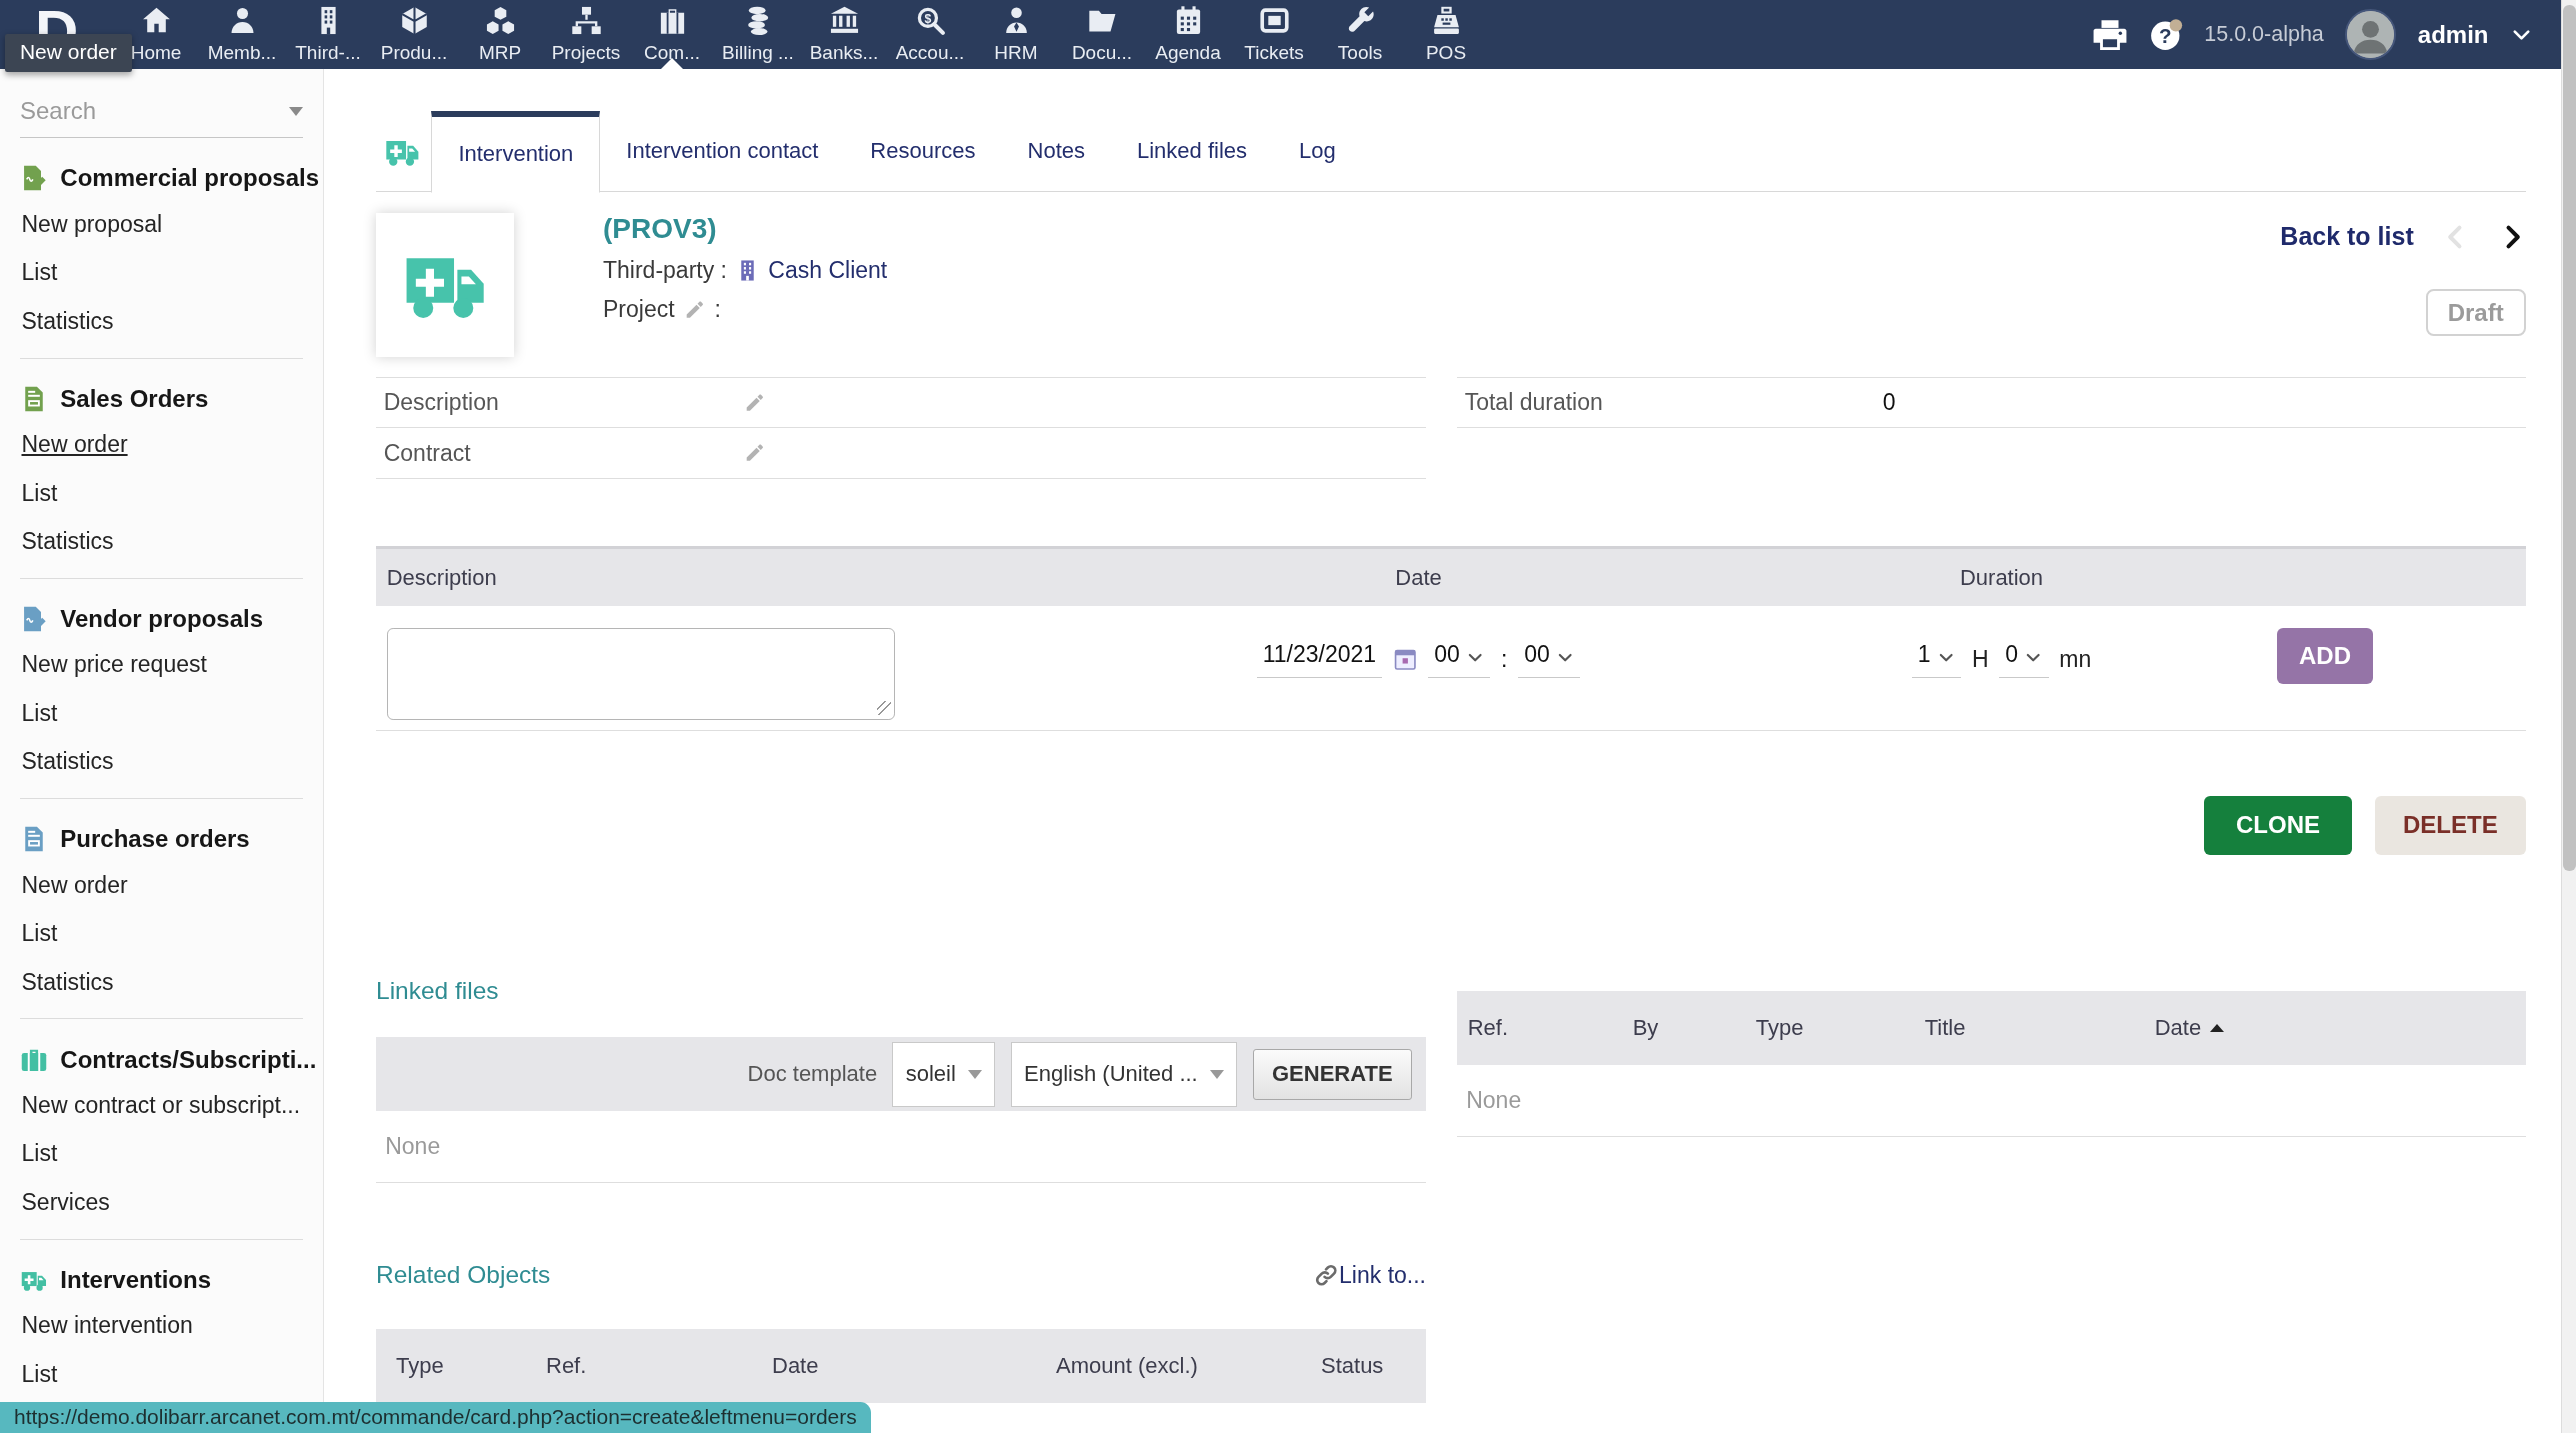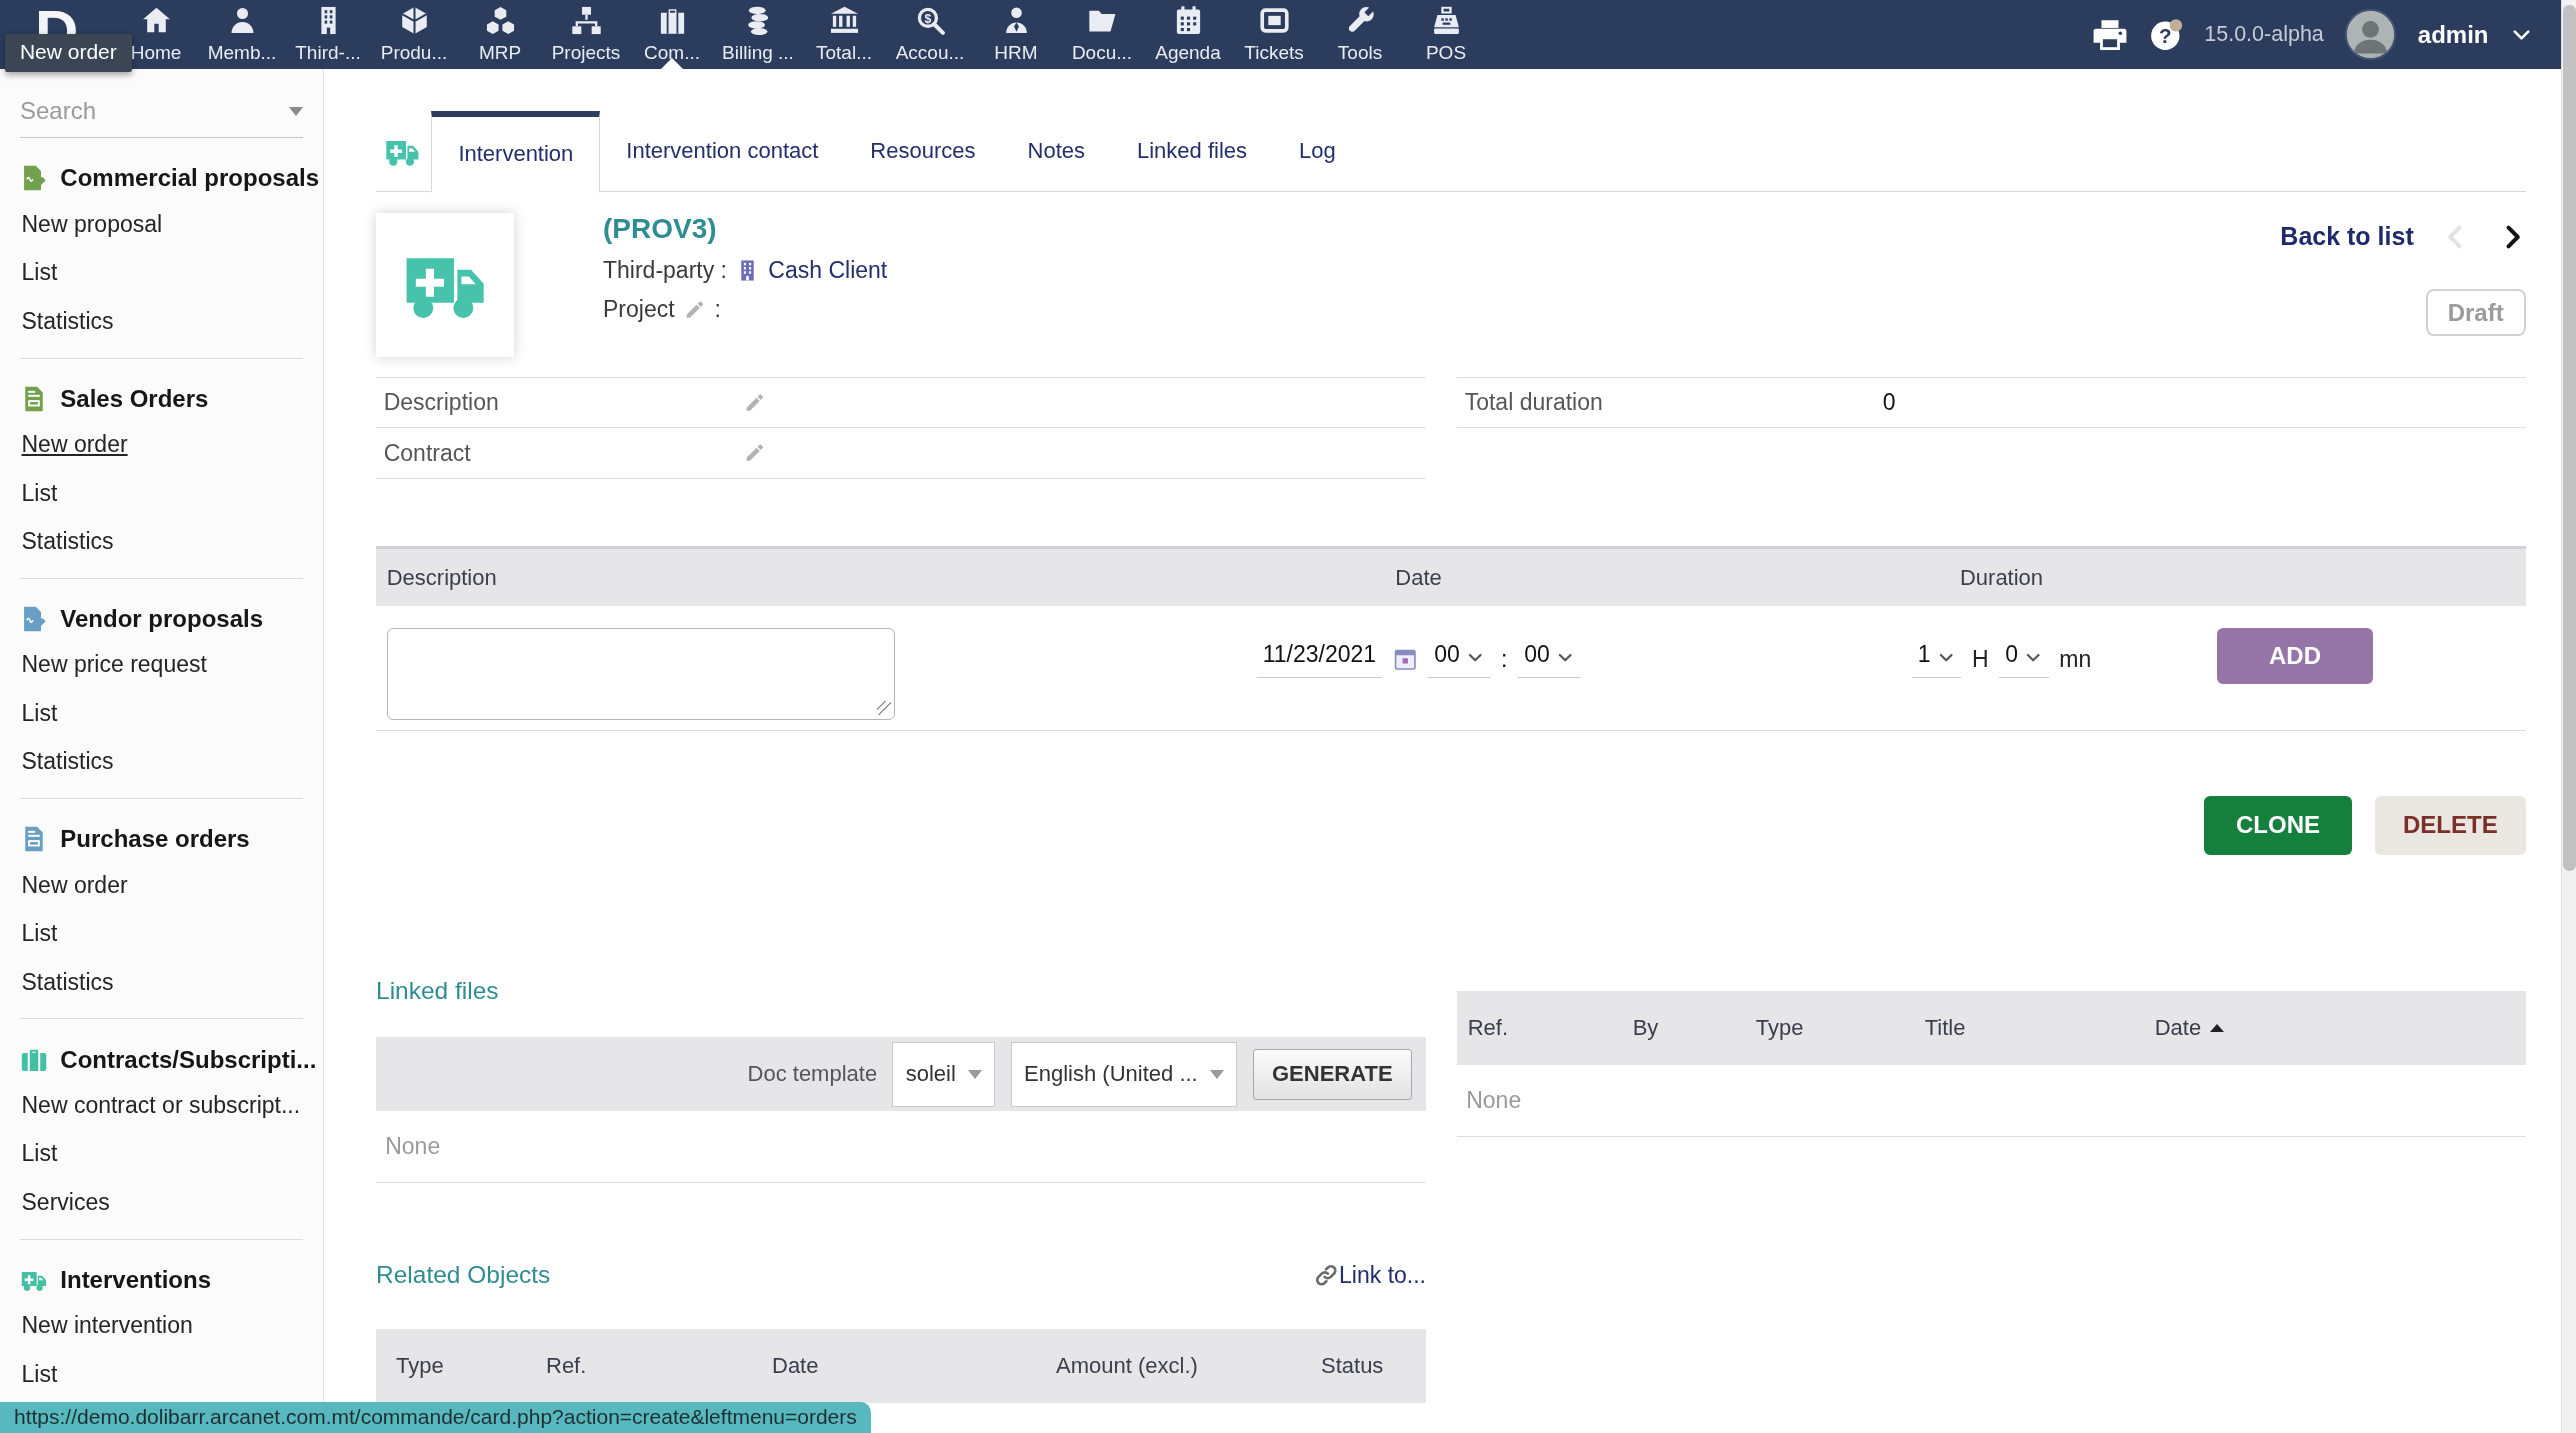--- a/index.html
+++ b/index.html
@@ -83,21 +83,21 @@
   .ta-wrap::after { content:""; position:absolute; right:3.1px; bottom:3.1px; width:14px; height:14px;
      background:linear-gradient(135deg, transparent 5.4px, #999 5.4px 7px, transparent 7px 10px, #999 10px 11.5px, transparent 11.5px); }
   .date-cell, .dur-cell { display:flex; align-items:center; justify-content:center; gap:10.7px; font-size:23px; color:#111; padding-top:12.3px; }
   .u-box { display:flex; align-items:center; gap:6.1px; border-bottom:1.5px solid #c9c9c9; padding:1.5px 6.1px 9.2px; cursor:pointer; }
   .cal-icon { width:24.5px; height:24.5px; }
   .cal-icon svg { width:100%; height:100%; display:block; }
   .chev-sm { width:18.4px; height:18.4px; color:#555; }
   .chev-sm svg { width:100%; height:100%; }
   .sep { color:#111; }
   .unit { color:#222; }
-  .add-btn { grid-column:4; justify-self:end; margin-right:142px; background:#9574a7; color:#fff; font-weight:bold; font-size:24px; border:none; border-radius:6.1px; padding:14px 52px; cursor:pointer; font-family:inherit;text-align:right; }
+  .add-btn { grid-column:4; justify-self:end; margin-right:142px; background:#9574a7; color:#fff; font-weight:bold; font-size:24px; border:none; border-radius:6.1px; padding:14px 22px; cursor:pointer; font-family:inherit;text-align:right; }
 
   .clone-row { position:absolute; top:727px; right:35px; display:flex; gap:23px; }
   .btn-clone { background:#15803d; color:#fff; border:none; border-radius:6.1px; font-weight:bold; font-size:24px; padding:15.3px 32px; cursor:pointer; font-family:inherit; }
   .btn-delete { background:#eae6e0; color:#7a2f28; border:none; border-radius:6.1px; font-weight:bold; font-size:24px; padding:15.3px 28px; cursor:pointer; font-family:inherit; }
 
   .sections { position:absolute; top:899px; left:52px; right:35px; display:grid; grid-template-columns:1050px 1fr; column-gap:31px; align-items:start; }
   .section-head { display:flex; align-items:center; justify-content:space-between; min-height:46px; }
   .section-title { color:#2f8c92; font-size:24.5px; }
   .lf-bar { margin-top:23px; background:#e6e6e9; height:74px; display:flex; align-items:center; justify-content:flex-end; gap:15.3px; padding:0 14px; font-size:22px; color:#555; }
   .box-select { background:#fff; border:1.5px solid #c9c9c9; height:65px; display:flex; align-items:center; gap:12.3px; padding:0 12.3px; color:#333; cursor:pointer; white-space:nowrap; }
@@ -218,21 +218,21 @@
         <span class="ticon">
           <svg viewBox="0 0 24 24" fill="currentColor">
             <path d="M12 1.3 22.5 6.8H1.5z"></path>
             <rect x="3" y="8.3" width="2.6" height="8.6"></rect>
             <rect x="7.8" y="8.3" width="2.6" height="8.6"></rect>
             <rect x="13.6" y="8.3" width="2.6" height="8.6"></rect>
             <rect x="18.4" y="8.3" width="2.6" height="8.6"></rect>
             <rect x="1.5" y="18.4" width="21" height="3.2"></rect>
           </svg>
         </span>
-        <span class="tlabel">Total...</span>
+        <span class="tlabel">Banks...</span>
       </div>
       <div class="topnav-item">
         <span class="ticon">
           <svg viewBox="0 0 24 24">
             <circle cx="10" cy="10" r="6.6" fill="none" stroke="currentColor" stroke-width="2.5"></circle>
             <path d="M14.9 14.9 21.6 21.6" stroke="currentColor" stroke-width="3.2" stroke-linecap="round"></path>
             <text x="10" y="13.6" font-size="9.5" text-anchor="middle" fill="currentColor" font-family="sans-serif" font-weight="bold">$</text>
           </svg>
         </span>
         <span class="tlabel">Accou...</span>

